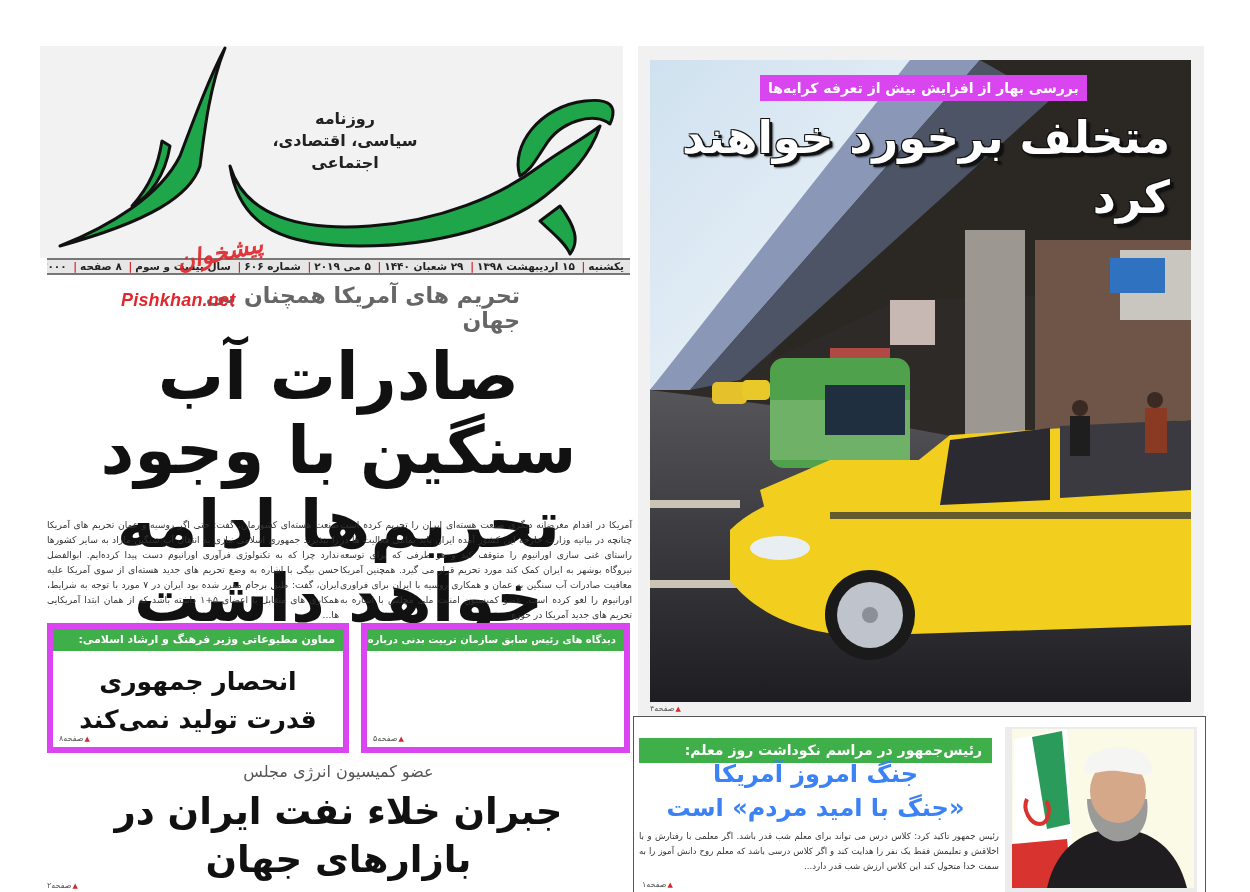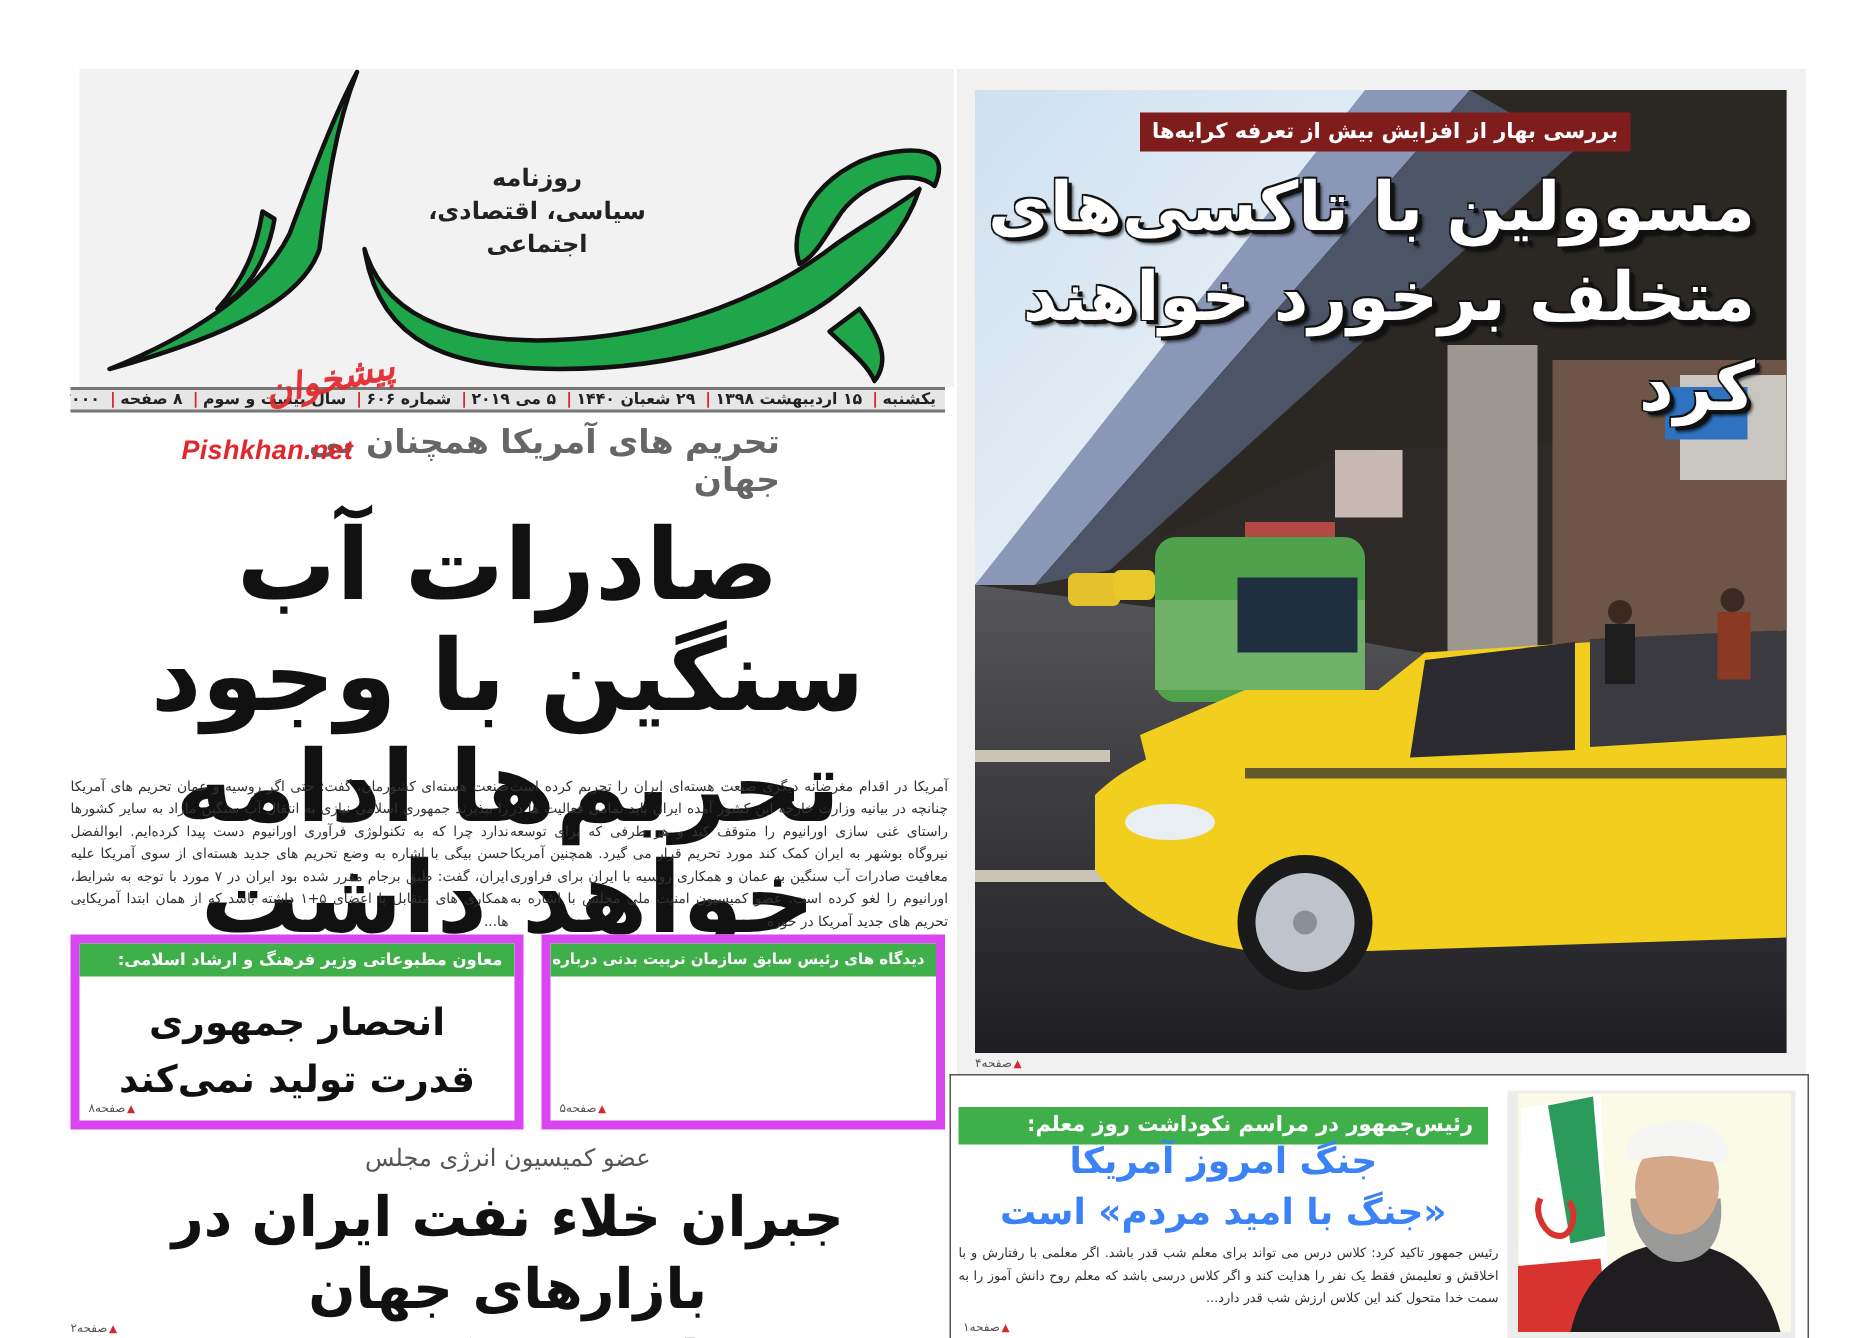--- a/index.html
+++ b/index.html
@@ -1,21 +1,21 @@
 <!DOCTYPE html>
 <html lang="fa" dir="rtl"><head>
 <meta charset="utf-8">
 <style>
   * { box-sizing: border-box; margin: 0; padding: 0; }
   html, body { width: 1250px; height: 892px; overflow: hidden; background: #ffffff; }
   body { position: relative; font-family: "DejaVu Sans", sans-serif; color: #1a1a1a; }
 
   
   .masthead {
-    position: absolute; left: 53px; top: 46px; width: 583px; height: 212px;
+    position: absolute; left: 40px; top: 46px; width: 583px; height: 212px;
     background: #f2f2f2;
   }
   .logo-svg { position: absolute; left: 0; top: 0; width: 583px; height: 212px; }
   .masthead-sub {
     position: absolute; left: 210px; top: 62px; width: 190px; text-align: center;
     font-weight: bold; color: #222; line-height: 22px;
   }
   .masthead-sub .l1 { font-size: 16px; display: block; }
   .masthead-sub .l2 { font-size: 16px; display: block; }
 
@@ -82,21 +82,21 @@
   .photo-frame {
     position: absolute; left: 638px; top: 46px; width: 566px; height: 672px; background: #f1f1f1;
   }
   .photo {
     position: absolute; left: 650px; top: 60px; width: 541px; height: 642px; overflow: hidden;
     background: #2a2623;
   }
   .photo svg { position: absolute; left: 0; top: 0; }
   .photo-kicker {
     position: absolute; left: 760px; top: 75px; height: 26px; line-height: 26px;
-    padding: 0 8px; background: #7f1d1d; color: #fff; font-weight: bold; font-size: 14px; white-space: nowrap;
+    padding: 0 8px; background: #d946ef; color: #fff; font-weight: bold; font-size: 14px; white-space: nowrap;
   }
   .photo-headline {
     position: absolute; left: 650px; top: 108px; width: 520px; text-align: right;
     font-size: 45px; font-weight: bold; line-height: 60px; color: #fff;
     text-shadow: 3px 3px 0 #111, -1px -1px 0 #111, 1px -1px 0 #111, -1px 1px 0 #111, 4px 4px 2px rgba(0,0,0,.6);
   }
   .photo-ref { position: absolute; left: 650px; top: 704px; }
 
   .rouhani-box {
     position: absolute; left: 633px; top: 716px; width: 573px; height: 176px;
@@ -252,21 +252,20 @@
     <circle cx="220" cy="555" r="8" fill="#8a8f98"></circle>
 
     <circle cx="430" cy="348" r="8" fill="#3a2a22"></circle>
     <rect x="420" y="356" width="20" height="40" fill="#1e1e1e"></rect>
     <circle cx="505" cy="340" r="8" fill="#3a2a22"></circle>
     <rect x="495" y="348" width="22" height="45" fill="#8a3a22"></rect>
   </svg>
 </div>
 <div class="photo-kicker">بررسی بهار از افزایش بیش از تعرفه کرایه‌ها</div>
 <div class="photo-headline">
-  <div>مسوولین با تاکسی‌های</div>
   <div>متخلف برخورد خواهند کرد</div>
 </div>
 <span class="page-ref photo-ref">صفحه۴</span>
 
 <div class="rouhani-box">
   <div class="bar">رئیس‌جمهور در مراسم نکوداشت روز معلم:</div>
   <div class="rouhani-title">
     <div>جنگ امروز آمریکا</div>
     <div>«جنگ با امید مردم» است</div>
   </div>

